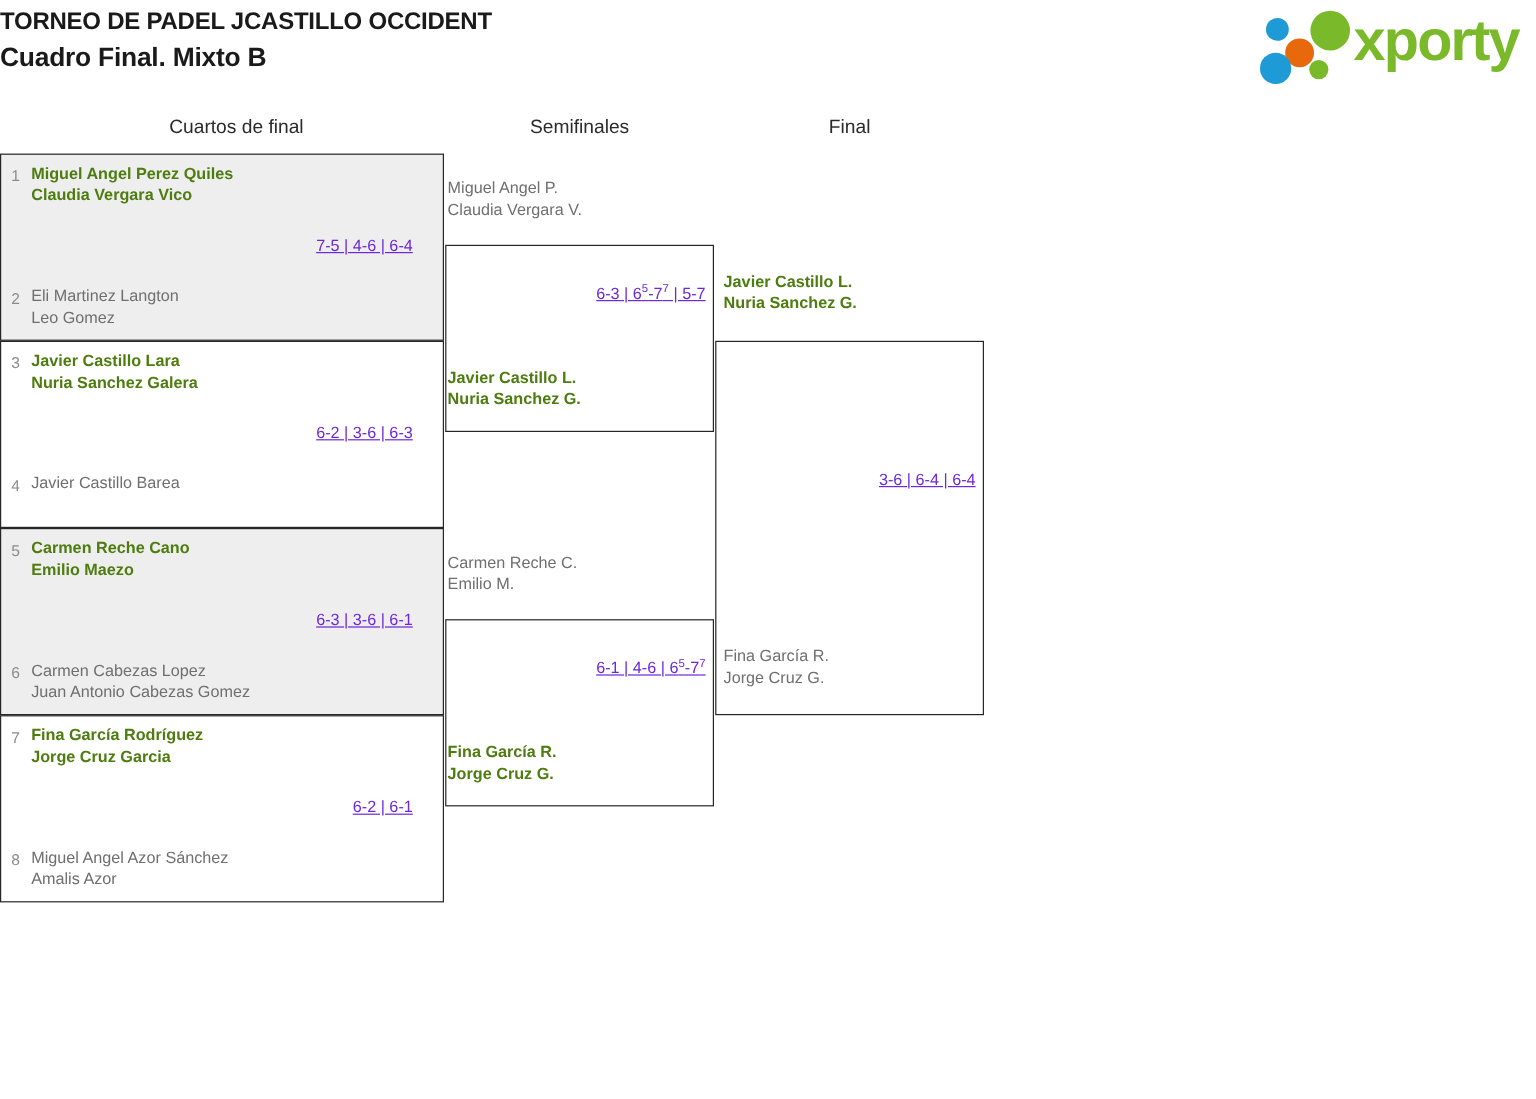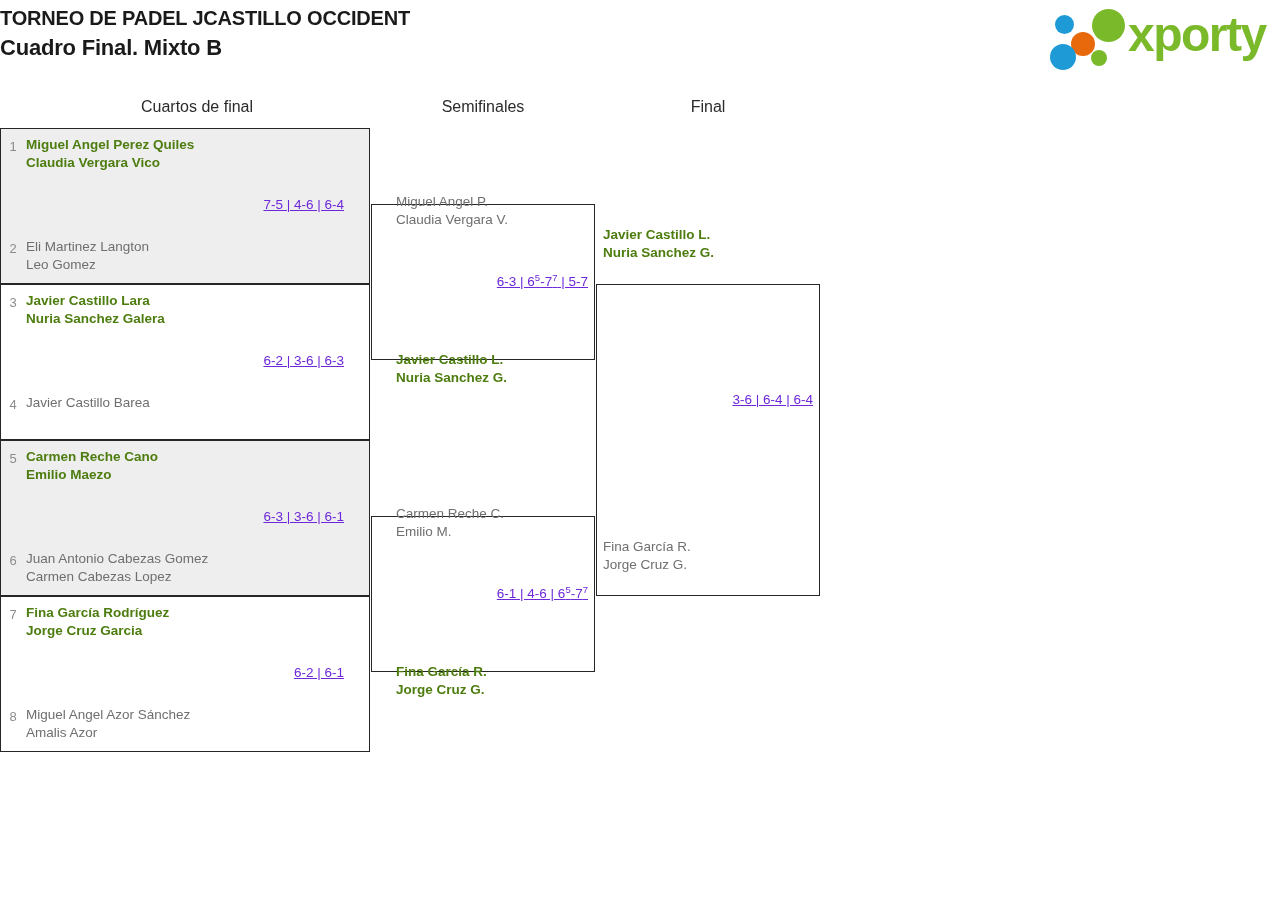--- a/index.html
+++ b/index.html
@@ -83,22 +83,22 @@
   #qf2 { top: 284px; }
   #qf3 { top: 440px; }
   #qf4 { top: 596px; }
 
   
   .sf { left: 371px; width: 224px; }
   .sf .bx {
     position: absolute; left: 0; width: 224px;
     border: 1px solid #262626; background: #ffffff;
   }
-  .sf .team { padding-left: 25px; margin-top: 45px; }
-  .sf .score { left: 7px; width: 210px; margin-top: 37px; }
+  .sf .team { padding-left: 2px; }
+  .sf .score { left: 7px; width: 210px; }
 
   #sf1 { top: 140px; height: 220px; }
   #sf1 .bx      { top: 64px; height: 156px; }
   #sf1 .team-top    { top: 8px; }
   #sf1 .team-bottom { top: 166px; }
   #sf1 .score       { top: 238px; }
 
   #sf2 { top: 452px; height: 220px; }
   #sf2 .bx      { top: 64px; height: 156px; }
   #sf2 .team-top    { top: 8px; }
@@ -183,22 +183,22 @@
   <div class="match qf shade" id="qf3">
     <div class="bx"></div>
     <div class="seed seed-top">5</div>
     <div class="team team-top">
       <span class="team-name winner">Carmen Reche Cano</span>
       <span class="team-name winner">Emilio Maezo</span>
     </div>
     <div class="score">6-3 | 3-6 | 6-1</div>
     <div class="seed seed-bottom">6</div>
     <div class="team team-bottom">
+      <span class="team-name loser">Carmen Cabezas Lopez</span>
       <span class="team-name loser">Juan Antonio Cabezas Gomez</span>
-      <span class="team-name loser">Carmen Cabezas Lopez</span>
     </div>
   </div>
 
   <div class="match qf" id="qf4">
     <div class="bx"></div>
     <div class="seed seed-top">7</div>
     <div class="team team-top">
       <span class="team-name winner">Fina García Rodríguez</span>
       <span class="team-name winner">Jorge Cruz Garcia</span>
     </div>

